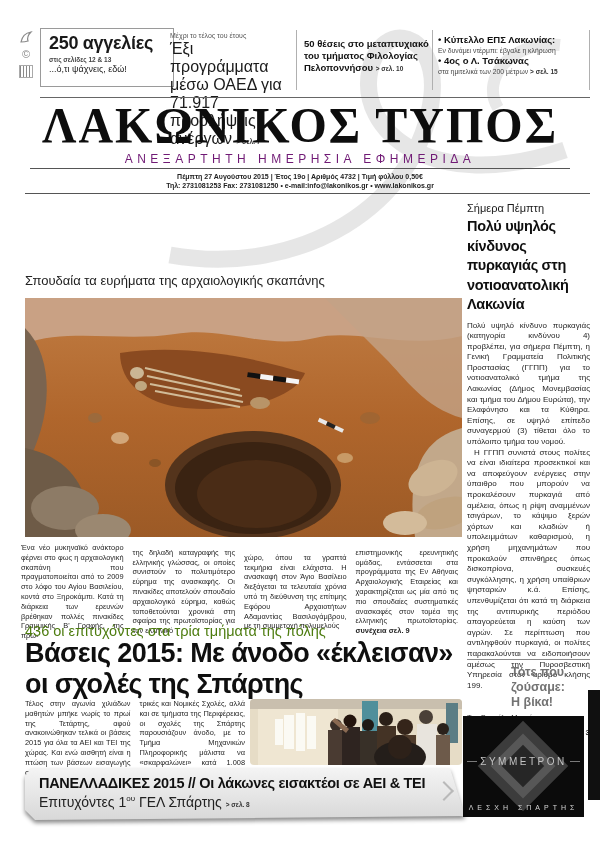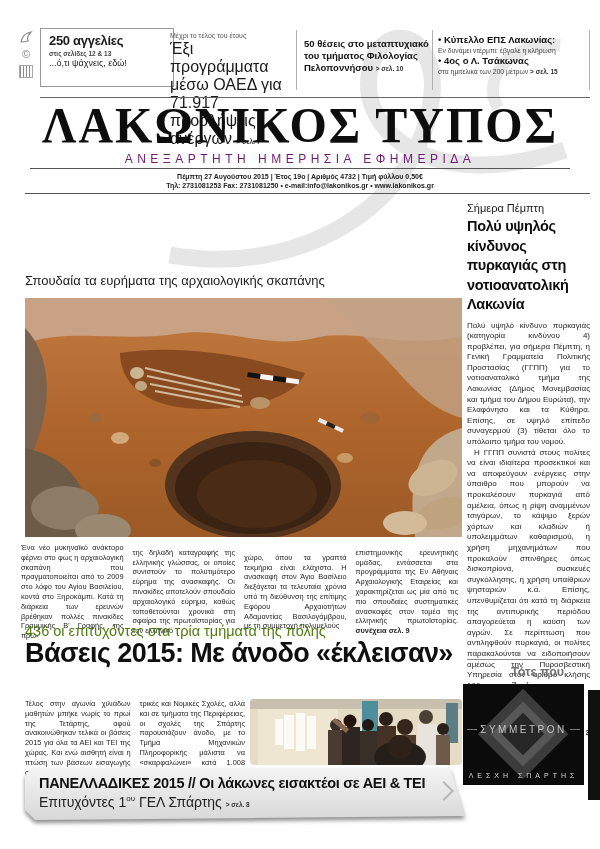--- a/index.html
+++ b/index.html
@@ -8,21 +8,21 @@
   .abs{position:absolute;}
   
   .watermark{left:0;top:0;width:600px;height:340px;z-index:0;pointer-events:none;}
   .z1{z-index:1;}
   
   .rail{left:18px;top:30px;width:16px;display:flex;flex-direction:column;gap:5px;align-items:center;color:#8a8a8a;}
   .rail .cr{font-size:11px;line-height:11px;}
   .barcode{width:12px;height:11px;background:repeating-linear-gradient(90deg,#8a8a8a 0 1px,transparent 1px 3px);border:1px solid #aaa;}
   
   .box-classifieds{left:40px;top:28px;width:118px;height:53px;border:1px solid #9a9a9a;padding:4px 6px 0 8px;background:#fff;}
-  .cl-title{font-size:13px;font-weight:bold;letter-spacing:-0.3px;}
+  .cl-title{font-size:18px;font-weight:bold;letter-spacing:-0.3px;}
   .cl-l2{font-size:6.5px;font-weight:bold;color:#444;margin-top:2px;}
   .cl-l3{font-size:9px;color:#222;margin-top:1px;}
   .top-block{font-size:9.5px;line-height:12px;font-weight:bold;color:#111;}
   .top-kicker{font-size:7px;font-weight:normal;color:#555;margin-bottom:1px;}
   .pref{font-size:6.5px;font-weight:bold;color:#333;}
   .tb-oaed{left:170px;top:32px;width:126px;}
   .tb-phil{left:304px;top:38px;width:128px;}
   .tb-sport{left:438px;top:34px;width:150px;}
   .sp-sub{font-size:6.8px;font-weight:normal;color:#444;line-height:9px;}
   .vdiv{width:0;border-left:1px solid #b0b0b0;top:30px;height:60px;}
@@ -64,21 +64,21 @@
   .sb p.p2{margin-top:0;text-indent:7px;}
   .sb-rule{left:467px;top:659px;width:123px;border-top:1px solid #8a8a8a;}
   
   .memories{left:467px;top:665px;width:123px;}
   .mem-t{font-size:12.5px;font-weight:bold;line-height:15px;color:#737373;margin-left:44px;}
   .mem-by{font-size:7.5px;font-weight:normal;color:#333;margin-top:3px;}
   .mem-refrow{display:flex;align-items:center;gap:5px;margin-top:6px;}
   .mem-line{flex:1;border-top:1px solid #777;}
   .mem-ref{font-size:8px;font-weight:bold;color:#222;}
   
-  .ad{left:463px;top:684px;width:121px;height:101px;background:#0b0b0b;overflow:hidden;}
+  .ad{left:463px;top:716px;width:121px;height:101px;background:#0b0b0b;overflow:hidden;}
   .ad-diamond{position:absolute;left:24px;top:14px;width:72px;height:72px;}
   .d1,.d2,.d3{position:absolute;transform:rotate(45deg);}
   .d1{left:4px;top:4px;width:64px;height:64px;background:#3c3c3c;}
   .d2{left:13px;top:13px;width:46px;height:46px;background:#575757;}
   .d3{left:21px;top:21px;width:30px;height:30px;background:#262626;}
   .ad-brandrow{position:absolute;left:4px;top:40px;width:113px;display:flex;align-items:center;gap:3px;}
   .ad-line{flex:1;border-top:1px solid #7a7a7a;}
   .ad-brand{font-size:10px;letter-spacing:2.5px;color:#c3c3c3;}
   .ad-tag{position:absolute;left:0;bottom:6px;width:100%;text-align:center;font-size:7px;letter-spacing:4px;color:#d6d6d6;}
   .right-strip{left:588px;top:690px;width:12px;height:110px;background:#101010;}
@@ -208,20 +208,21 @@
     <p class="col">χώρο, όπου τα γραπτά τεκμήρια είναι ελάχιστα. Η ανασκαφή στον Άγιο Βασίλειο διεξάγεται τα τελευταία χρόνια υπό τη διεύθυνση της επίτιμης Εφόρου Αρχαιοτήτων Αδαμαντίας Βασιλογάμβρου, με τη συμμετοχή πολυμελούς</p>
     <p class="col">
       <span>επιστημονικής ερευνητικής ομάδας, εντάσσεται στα προγράμματα της Εν Αθήναις Αρχαιολογικής Εταιρείας και χαρακτηρίζεται ως μία από τις πιο σπουδαίες συστηματικές ανασκαφές στον τομέα της ελληνικής πρωτοϊστορίας.</span>
       <span class="cont">συνέχεια σελ. 9</span>
     </p>
   </div>
 
   <div class="abs bases-kicker z1">436 οι επιτυχόντες στα τρία τμήματα της πόλης</div>
   <div class="abs bases-headline z1">
     <div>Βάσεις 2015: Με άνοδο «έκλεισαν»</div>
+    <div>οι σχολές της Σπάρτης</div>
   </div>
   <div class="abs bases-body body-cols z1">
     <p class="col">Τέλος στην αγωνία χιλιάδων μαθητών μπήκε νωρίς το πρωί της Τετάρτης, αφού ανακοινώθηκαν τελικά οι βάσεις 2015 για όλα τα ΑΕΙ και ΤΕΙ της χώρας. Και ενώ αισθητή είναι η πτώση των βάσεων εισαγωγής σε Ια-</p>
     <p class="col">
       <span>τρικές και Νομικές Σχολές, αλλά και σε τμήματα της Περιφέρειας, οι σχολές της Σπάρτης παρουσιάζουν άνοδο, με το Τμήμα Μηχανικών Πληροφορικής μάλιστα να «σκαρφαλώνει» κατά 1.008 μόρια.</span>
       <span class="cont">συνέχεια σελ. 8</span>
     </p>
   </div>
 
   <svg class="abs photo2 z1" viewBox="0 0 212 66" preserveAspectRatio="none">

